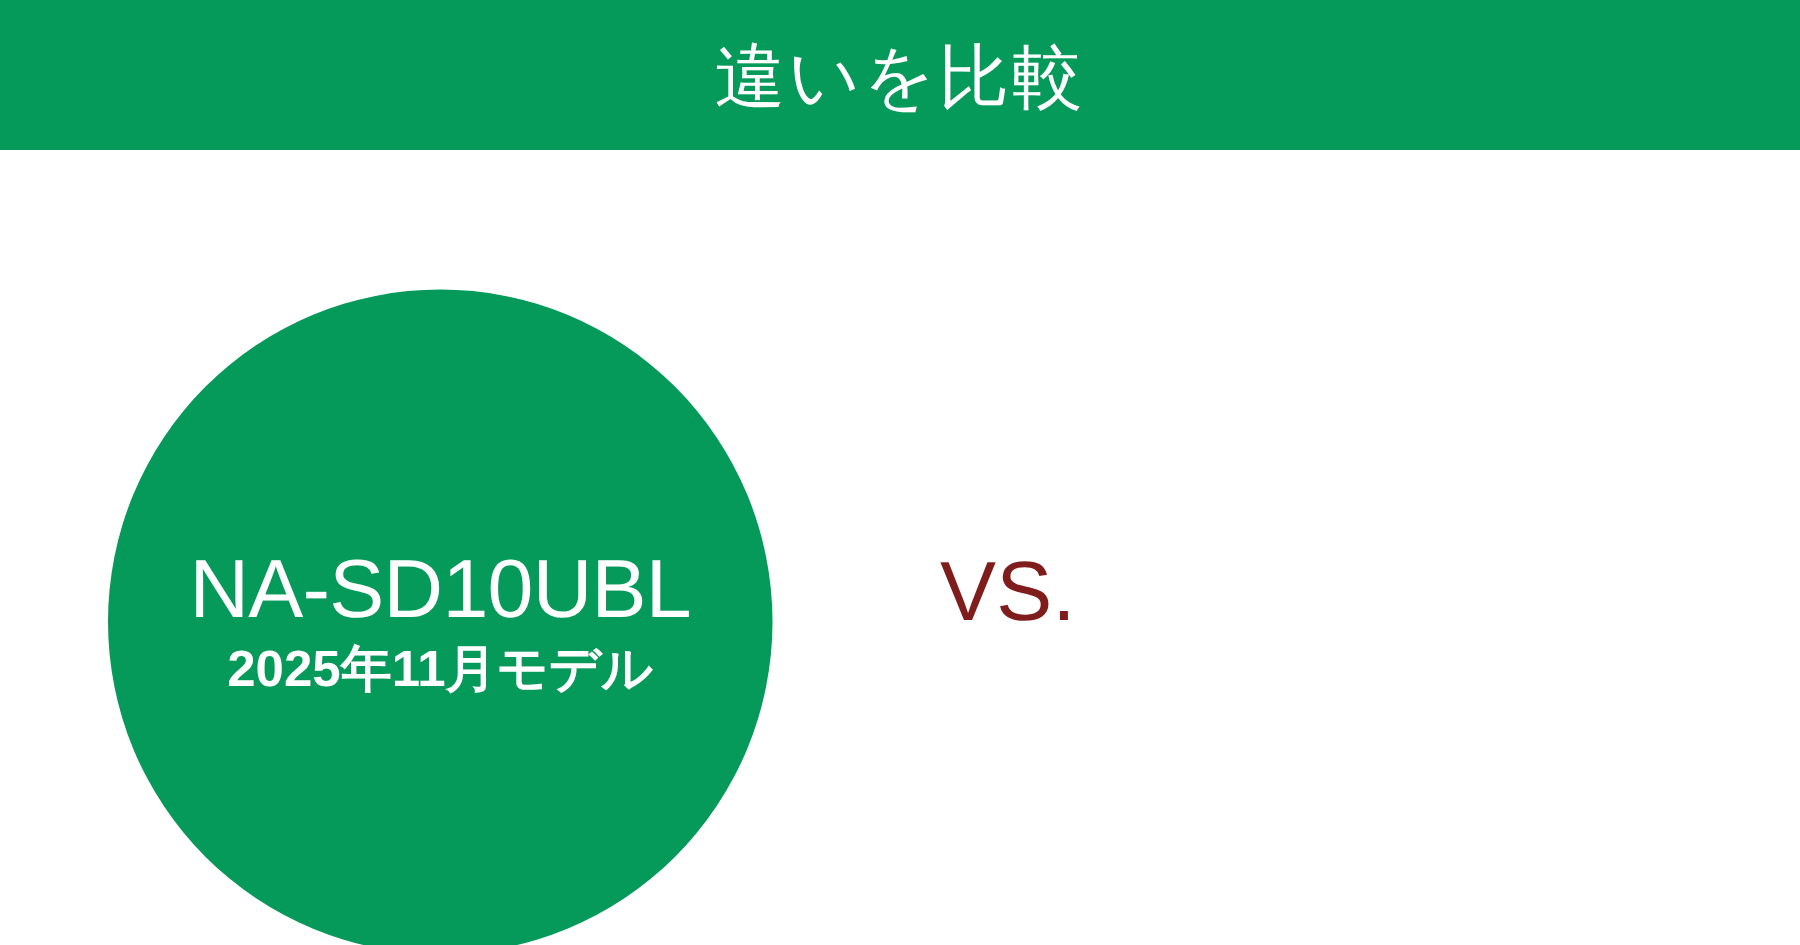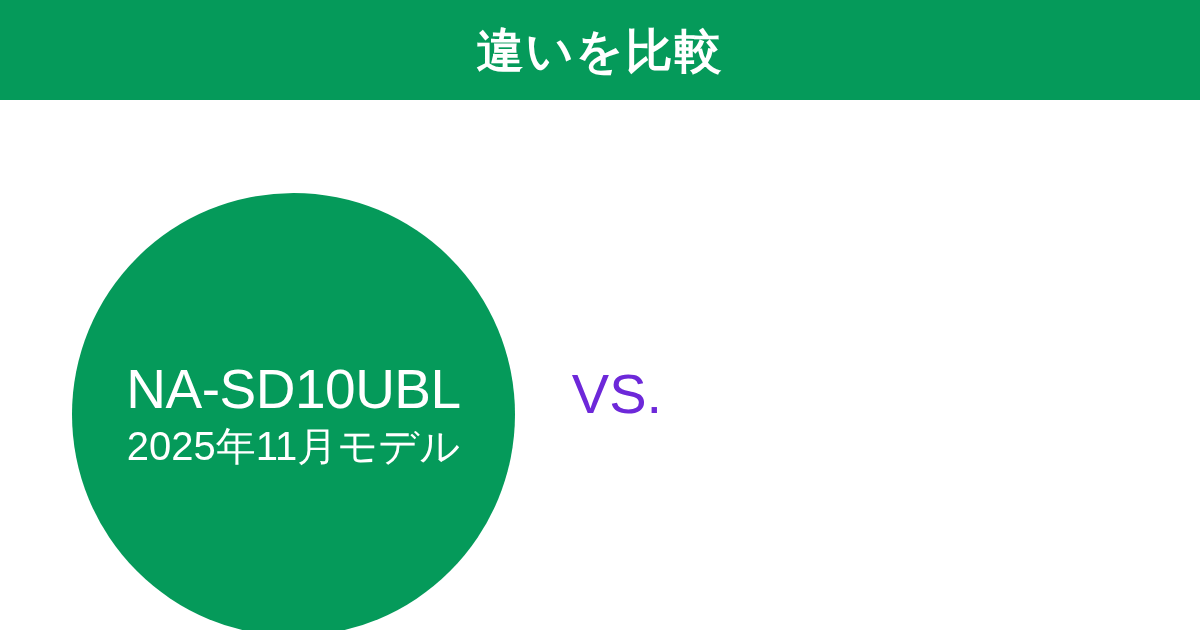--- a/index.html
+++ b/index.html
@@ -28,21 +28,21 @@
     width: 1200px;
     height: 100px;
     background: #059a5a;
     display: flex;
     align-items: center;
     justify-content: center;
   }
   .header-title {
     color: #ffffff;
     font-size: 47px;
-    font-weight: bold;
+    font-weight: normal;
     letter-spacing: 2px;
     line-height: 1;
     margin: 0;
     white-space: nowrap;
   }
 
   
   .compare-area {
     position: absolute;
     left: 17px;
@@ -77,34 +77,34 @@
     color: #ffffff;
     font-size: 55px;
     font-weight: 400;
     line-height: 1.05;
     white-space: nowrap;
     letter-spacing: -0.5px;
     margin: 0 0 6px 0;
   }
   .model-sub {
     color: #ffffff;
-    font-size: 40px;
-    font-weight: 400;
+    font-size: 34px;
+    font-weight: 700;
     line-height: 1.1;
     white-space: nowrap;
     margin: 0;
   }
 
   .vs-label {
     position: absolute;
     left: 500px;
     top: 218px;
     width: 200px;
-    text-align: center;
-    color: #6d28d9;
+    text-align: right;
+    color: #7f1d1d;
     font-size: 56px;
     font-weight: 400;
     line-height: 1;
     letter-spacing: 0px;
   }
 </style>
 </head>
 <body>
 
 <div class="page">

